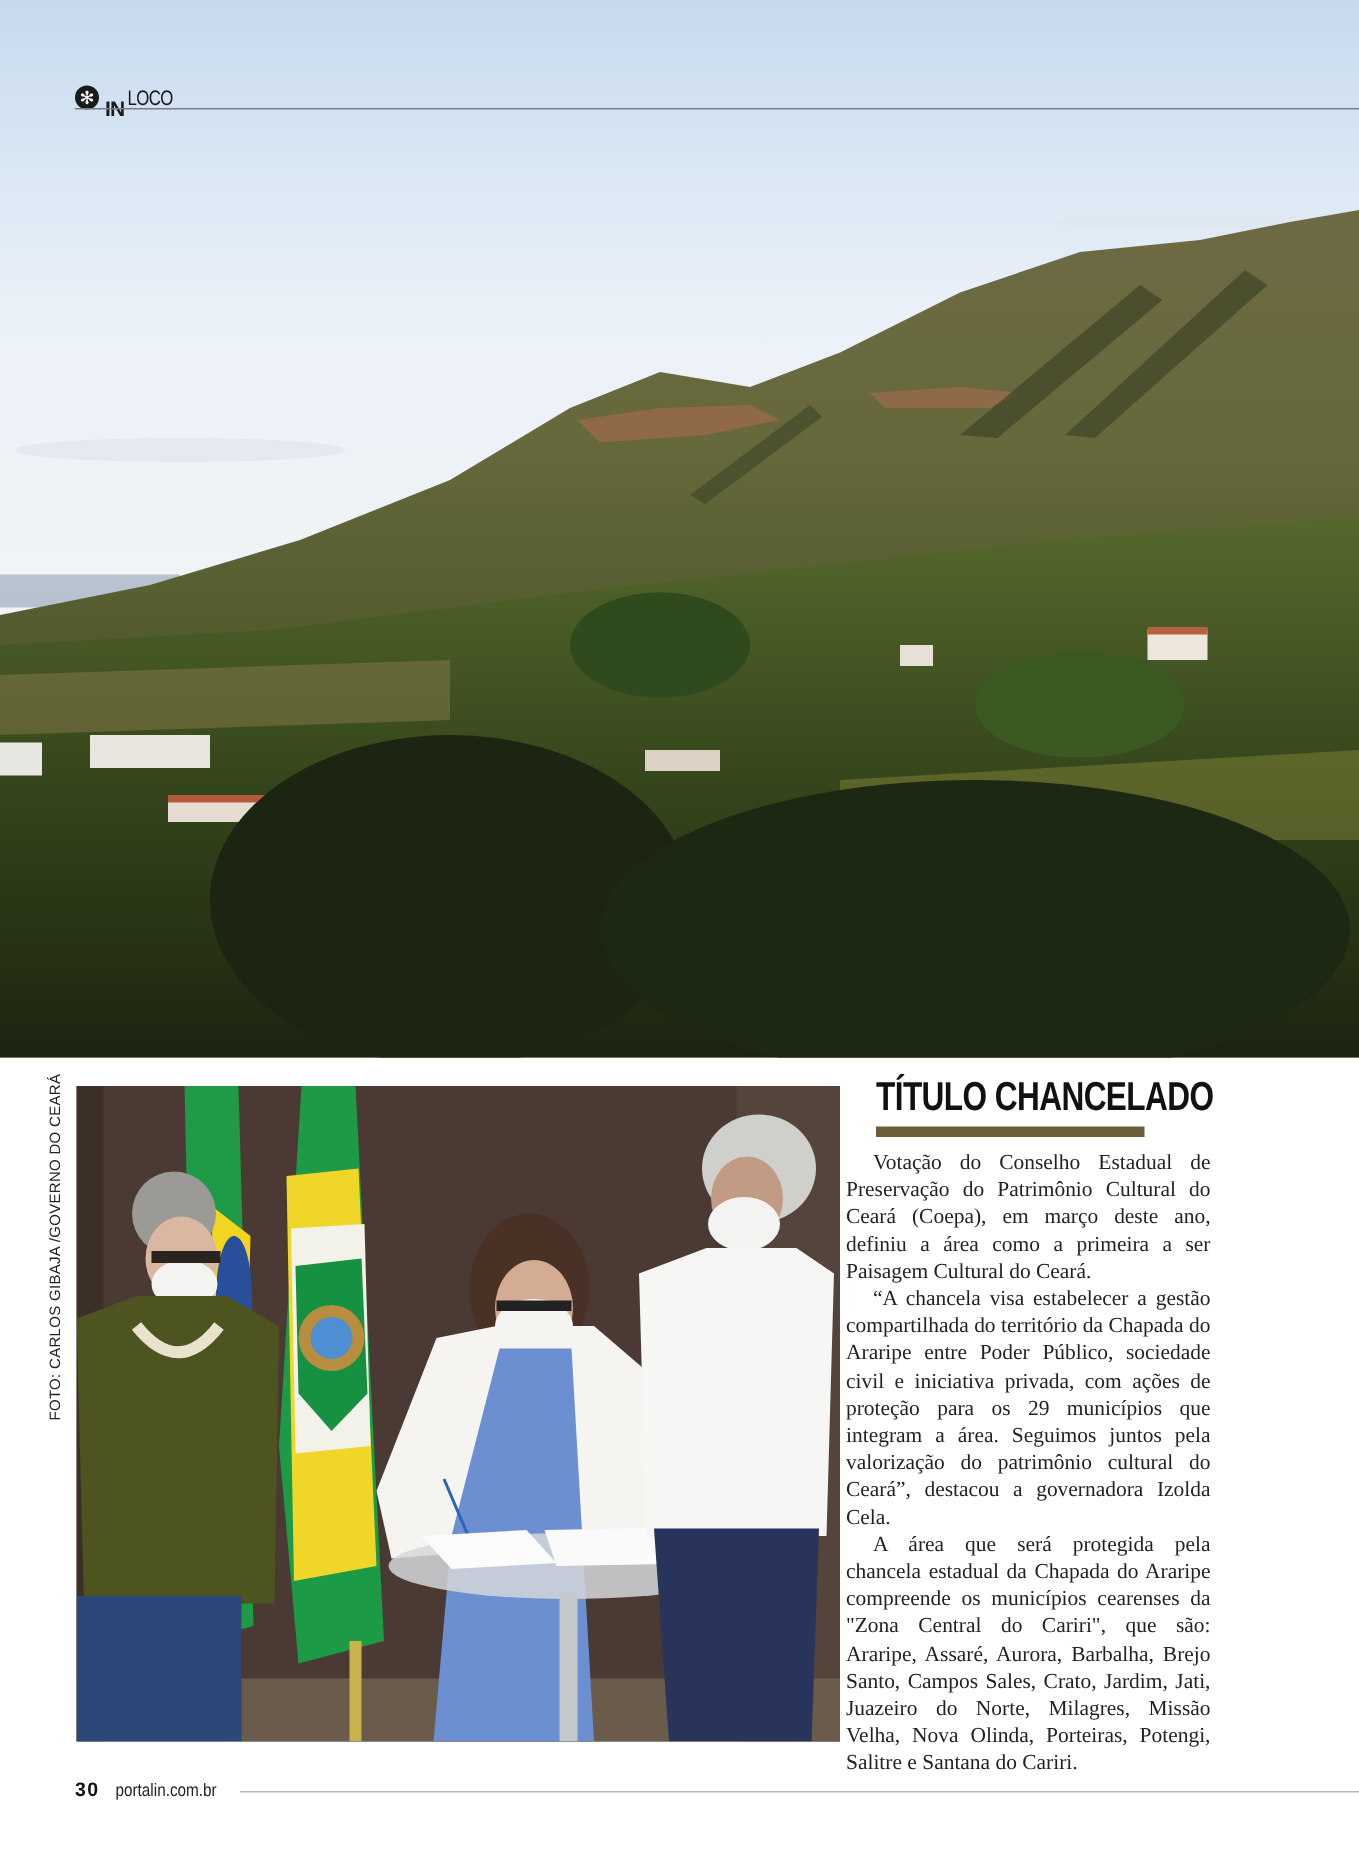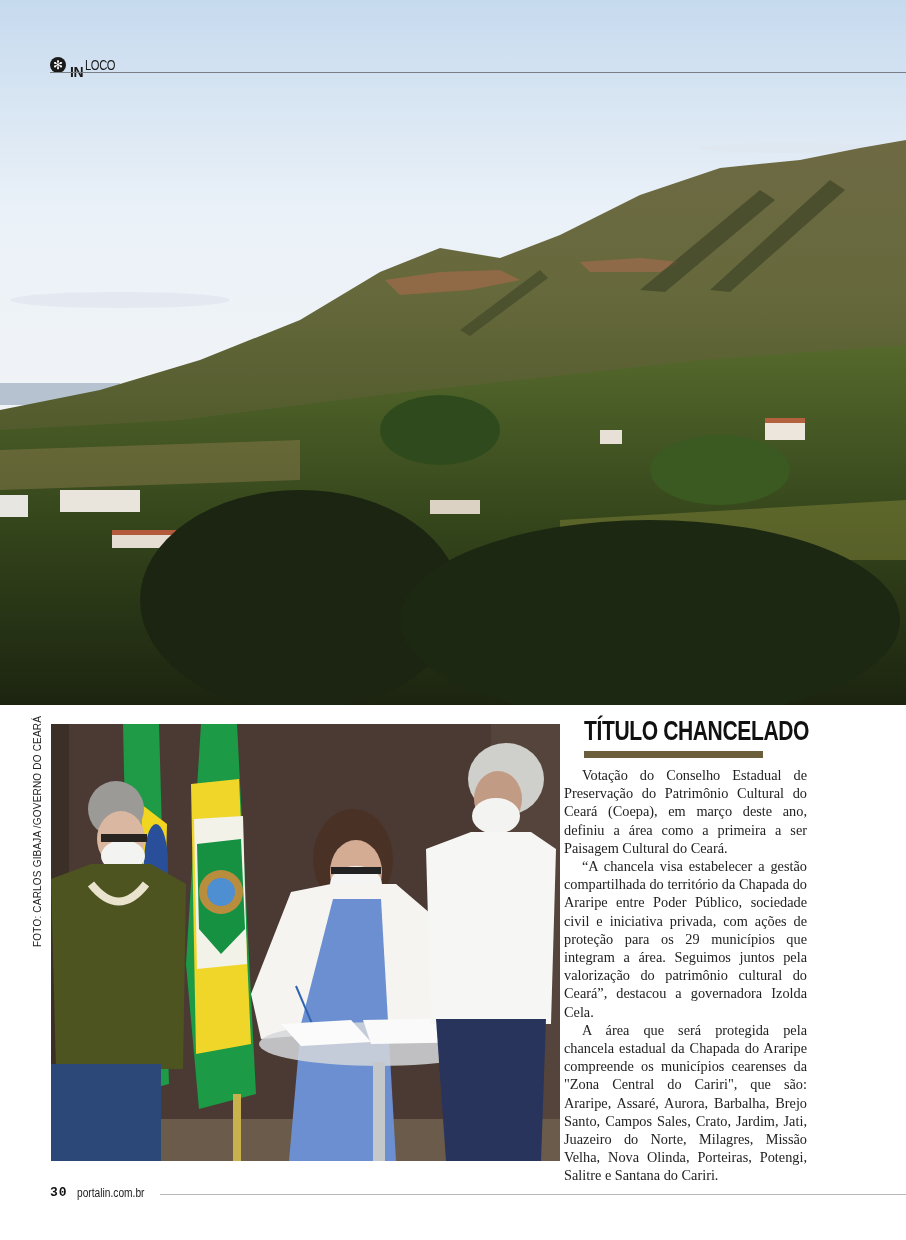--- a/index.html
+++ b/index.html
@@ -11,21 +11,21 @@
   .section-tag .star{width:16px;height:16px;border-radius:50%;background:#1a1a1a;color:#fff;font-size:12px;line-height:16px;text-align:center;font-family:"DejaVu Sans",sans-serif;}
   .section-tag .in{font-family:"Liberation Sans",sans-serif;font-weight:bold;font-size:14px;color:#1a1a1a;letter-spacing:-0.5px;margin-top:14px;}
   .section-tag .loco{font-family:"Liberation Sans",sans-serif;font-size:14px;color:#1a1a1a;letter-spacing:-0.5px;transform:scaleX(0.8);transform-origin:left;display:inline-block;margin-left:-2px;}
   .tag-rule{position:absolute;left:50px;top:72px;width:856px;height:1px;background:#7a7f86;}
   .credit{position:absolute;left:32px;top:947px;transform:rotate(-90deg);transform-origin:left top;font-family:"Liberation Sans",sans-serif;font-size:10px;color:#222;white-space:nowrap;letter-spacing:0.2px;}
   .photo2{position:absolute;left:51px;top:724px;width:509px;height:437px;overflow:hidden;background:#4a3b34;}
   .article-title{position:absolute;left:584px;top:716px;font-family:"Liberation Sans",sans-serif;font-weight:bold;font-size:27px;color:#111;letter-spacing:-0.5px;transform:scaleX(0.78);transform-origin:left;white-space:nowrap;}
   .title-bar{position:absolute;left:584px;top:751px;width:179px;height:7px;background:#6b5e3a;}
   .body{position:absolute;left:564px;top:766px;width:243px;font-family:"Liberation Serif",serif;font-size:14.3px;line-height:18.2px;color:#222;text-align:justify;}
   .body p{margin:0;text-indent:18px;}
-  .footer-num{position:absolute;left:50px;top:1185px;font-family:Liberation Mono, monospace;font-weight:bold;font-size:13px;color:#111;letter-spacing:1px;}
+  .footer-num{position:absolute;left:50px;top:1185px;font-family:Liberation Sans, sans-serif;font-weight:bold;font-size:13px;color:#111;letter-spacing:1px;}
   .footer-site{position:absolute;left:77px;top:1186px;font-family:"Liberation Sans",sans-serif;font-size:12px;color:#222;transform:scaleX(0.85);transform-origin:left;}
   .footer-rule{position:absolute;left:160px;top:1194px;width:746px;height:1px;background:#b8b8b8;}
 </style>
 </head>
 <body>
 
 <div class="hero">
   <svg width="906" height="705" viewBox="0 0 906 705">
     <defs>
       <linearGradient id="sky" x1="0" y1="0" x2="0" y2="1">

